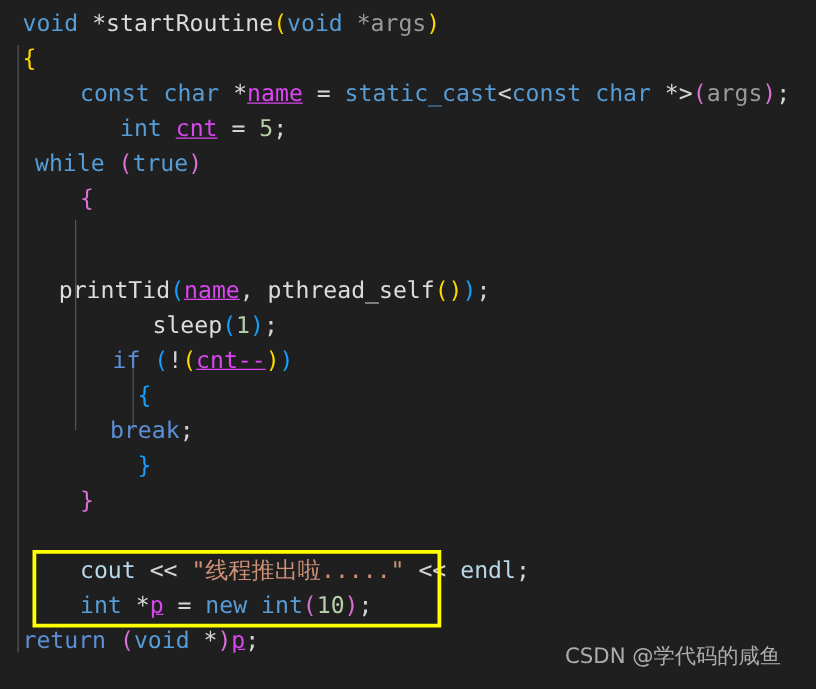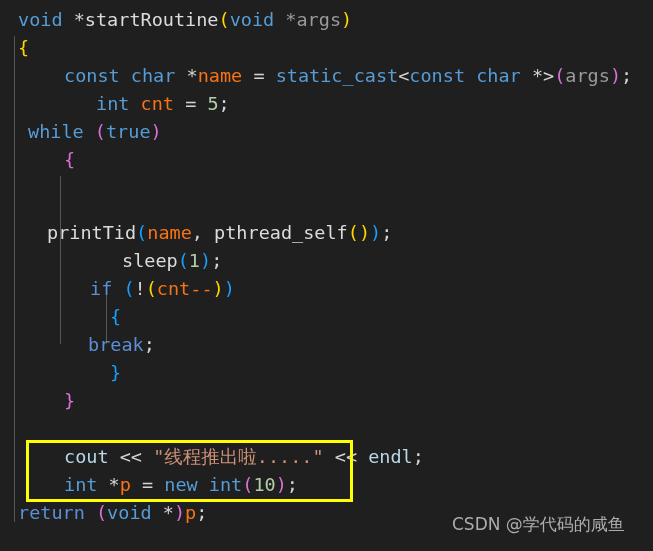--- a/index.html
+++ b/index.html
@@ -33,21 +33,21 @@
     white-space: pre;
     color: #d4d4d4;
     padding-left: 14px;
     letter-spacing: 0px;
   }
   .tok { white-space: pre; }
 
   
   .kw      { color: #569cd6; }   
   .kwctl   { color: #5b8fd6; }   
-  .ident   { color: #f97316; }
+  .ident   { color: #d946ef; text-decoration: underline; }
   .fnname  { color: #dcdcdc; }
   .param   { color: #9a9a9a; }
   .plain   { color: #d4d4d4; }
   .num     { color: #b5cea8; }
   .str     { color: #ce9178; }
   .stream  { color: #b8d7e8; }
   .b-yel   { color: #ffd700; }
   .b-mag   { color: #da70d6; }
   .b-blu   { color: #179fff; }
   .op      { color: #d4d4d4; }

